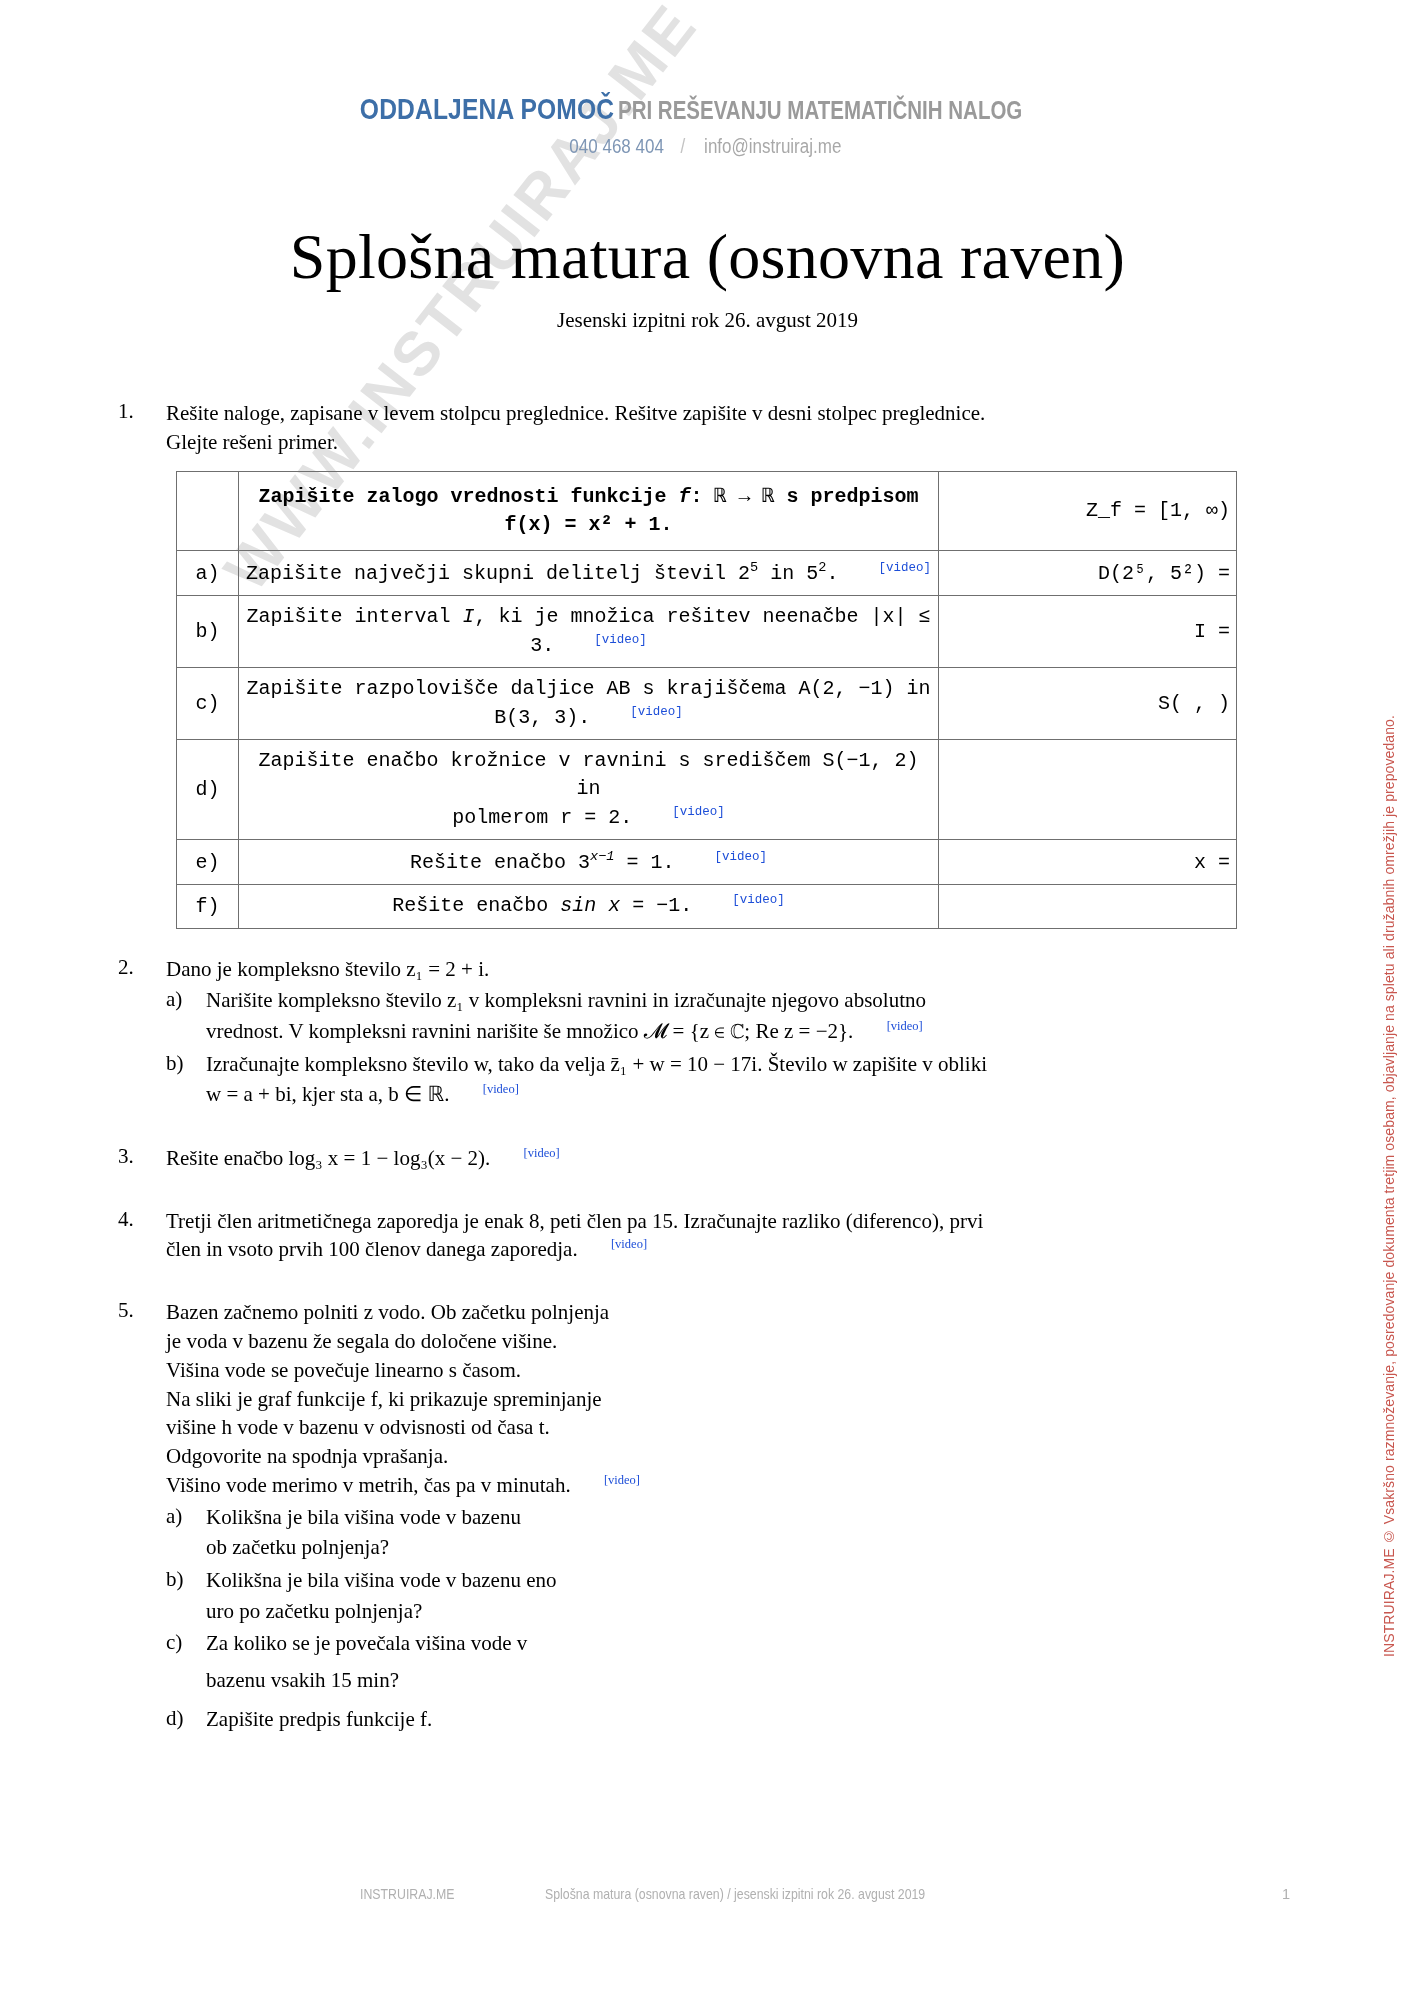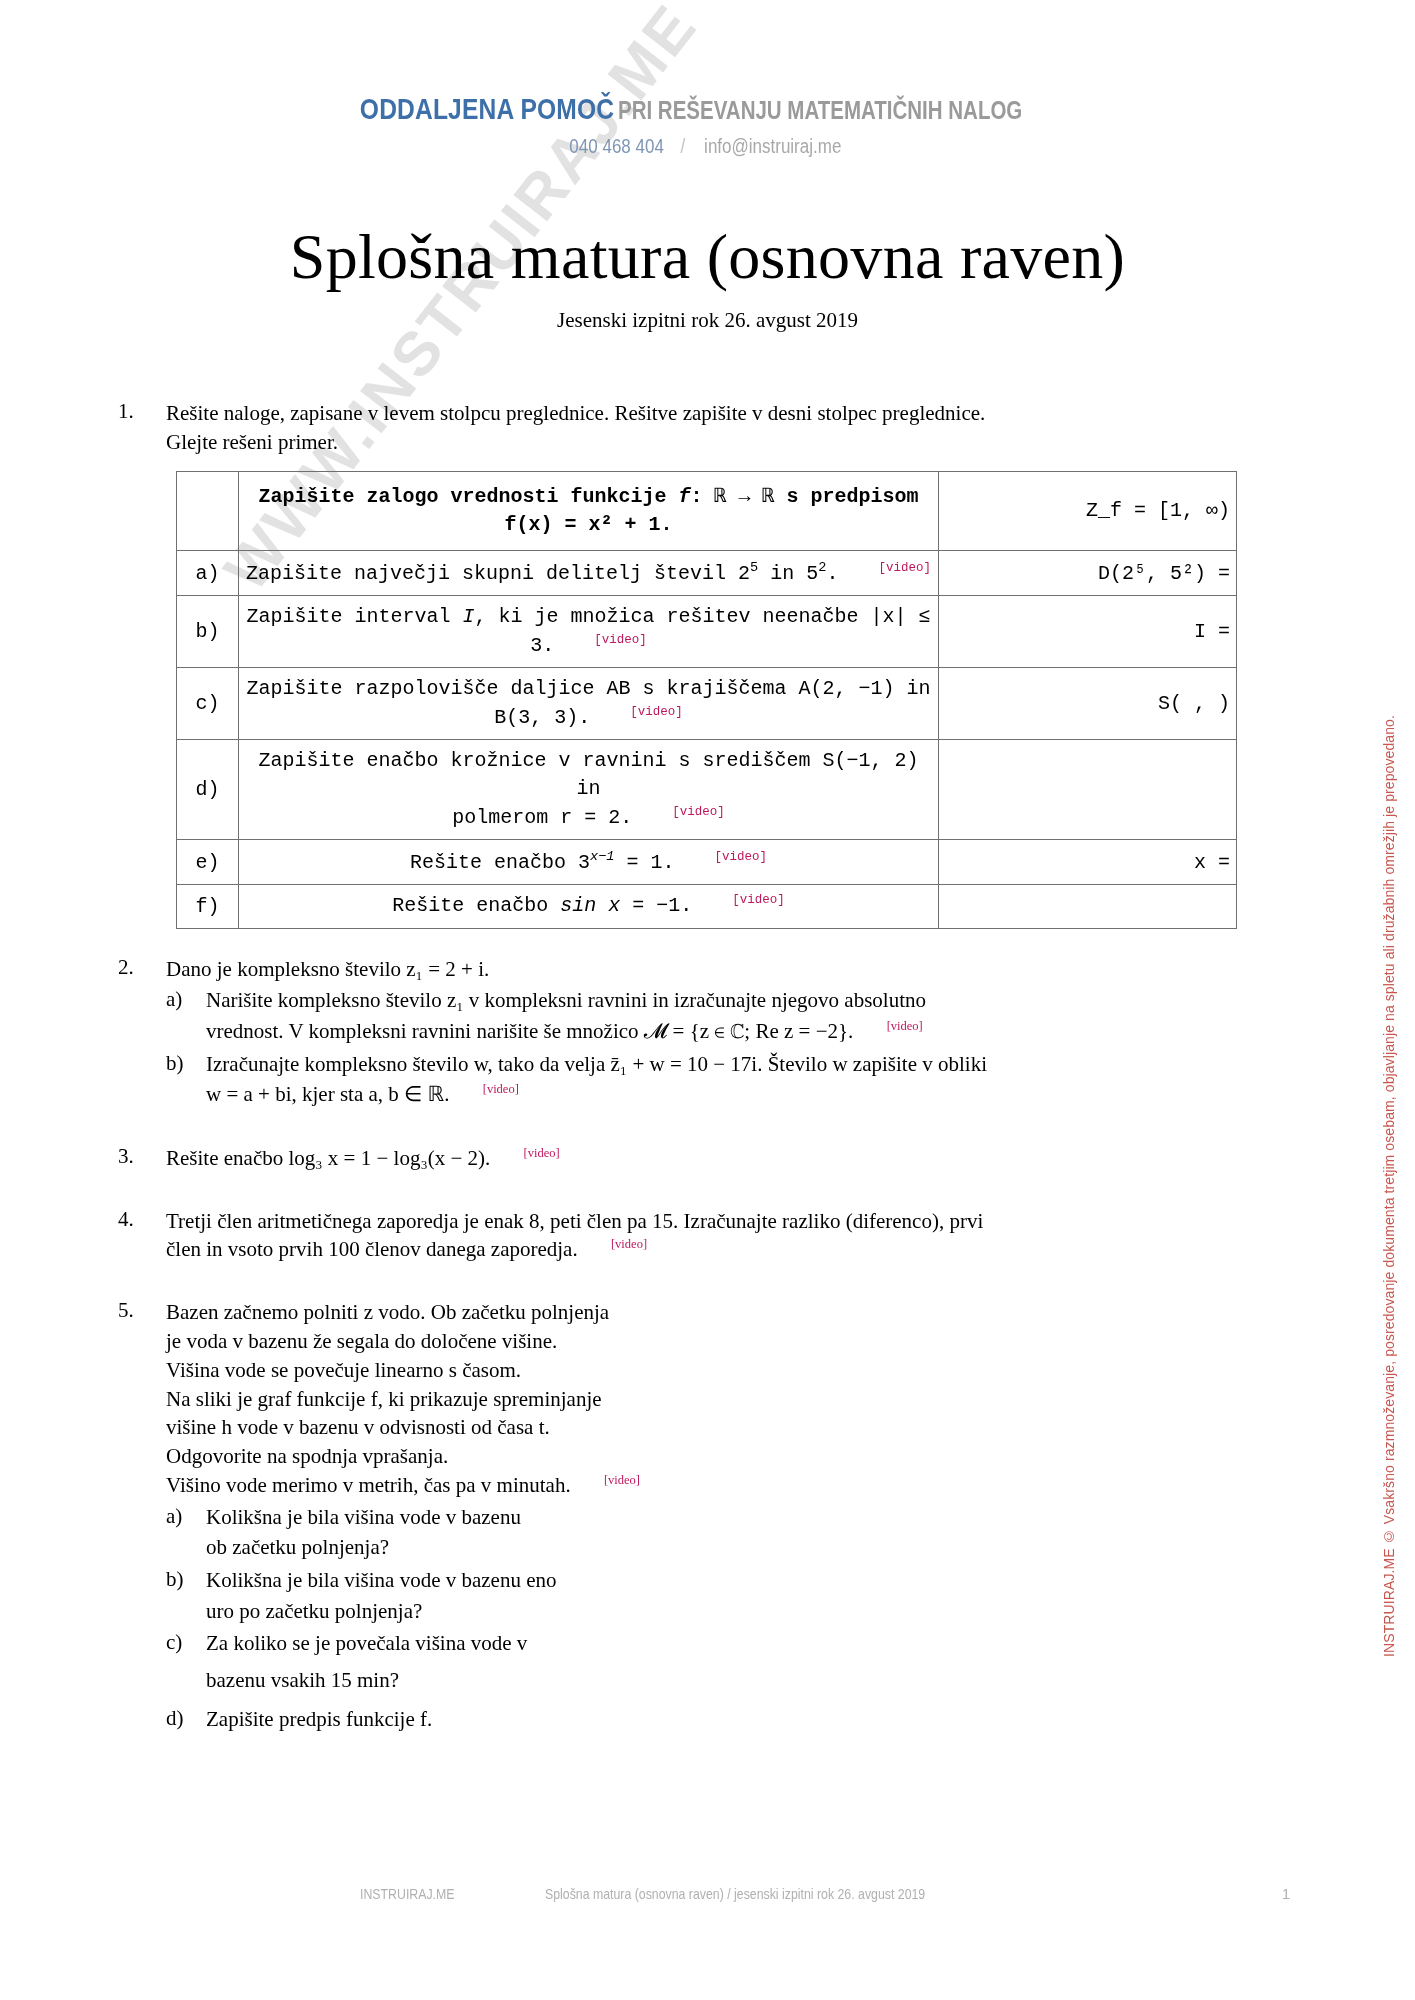--- a/index.html
+++ b/index.html
@@ -64,21 +64,21 @@
 
   .task { display:flex; margin-bottom:6px; }
   .task-num { width:48px; flex:0 0 48px; font-size:21px; }
   .task-body { flex:1; font-size:21px; line-height:1.37; }
 
   .sub { display:flex; margin-top:2px; }
   .sub-lbl { width:40px; flex:0 0 40px; font-size:21px; }
   .sub-body { flex:1; font-size:21px; line-height:1.46; }
 
   .vid {
-    color:#be185d;
+    color:#1d4ed8;
     font-size:12.5px;
     vertical-align:super;
     white-space:nowrap;
     padding-left:28px;
   }
   i, .it { font-style:italic; }
   sup { font-size:0.68em; vertical-align:super; }
 
   
   table.q1 {

